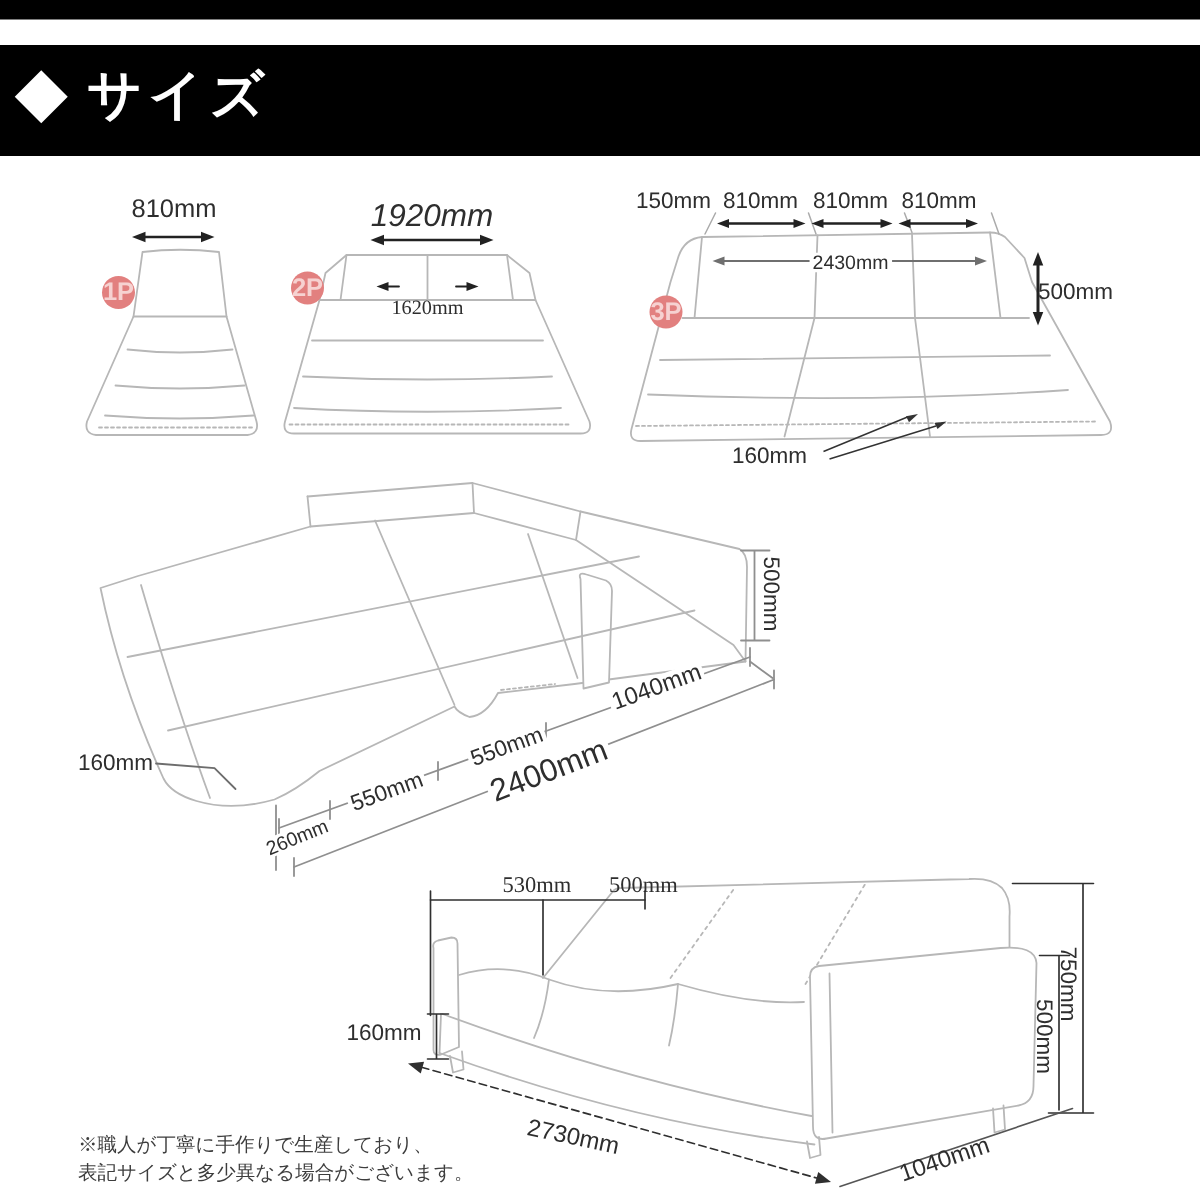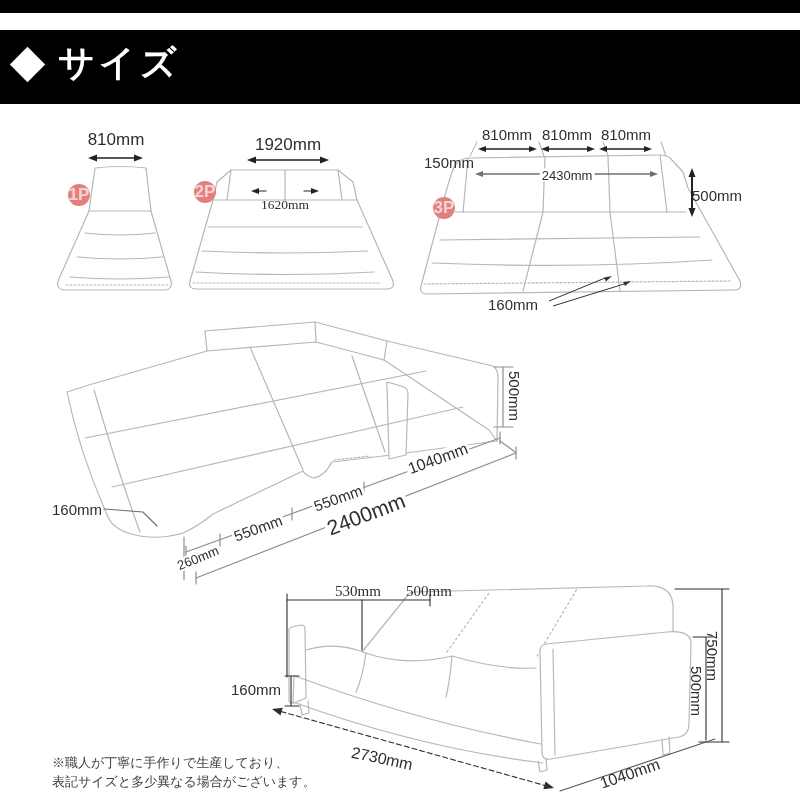--- a/index.html
+++ b/index.html
@@ -170,23 +170,23 @@
 
       <path d="M560,791 L715,739" stroke="#555555" fill="none"></path>
     </g>
   </svg>
 
   <div class="badge" style="left:79px;top:195px;">1P</div>
   <div class="badge" style="left:205px;top:192px;">2P</div>
   <div class="badge" style="left:444px;top:208px;">3P</div>
 
   <div class="dim" style="left:116px;top:139px;font-size:17px;">810mm</div>
-  <div class="dim" style="left:288px;top:144px;font-size:17px;">1920mm</div>
+  <div class="dim" style="left:288px;top:144px;font-size:21px;font-style:italic;">1920mm</div>
   <div class="dim" style="left:285px;top:205px;font-size:13.5px;font-family:Liberation Serif, serif;">1620mm</div>
-  <div class="dim" style="left:449px;top:134px;margin-top:28px;">150mm</div>
+  <div class="dim" style="left:449px;top:134px;">150mm</div>
   <div class="dim" style="left:507px;top:134px;">810mm</div>
   <div class="dim" style="left:567px;top:134px;">810mm</div>
   <div class="dim" style="left:626px;top:134px;">810mm</div>
   <div class="dim bg" style="left:567px;top:175px;font-size:13px;">2430mm</div>
   <div class="dim" style="left:717px;top:195px;">500mm</div>
   <div class="dim" style="left:513px;top:304px;">160mm</div>
 
   <div class="dim" style="left:514px;top:396px;transform:translate(-50%,-50%) rotate(90deg);">500mm</div>
   <div class="dim bg" style="left:438px;top:459px;font-size:16px;transform:translate(-50%,-50%) rotate(-20deg);">1040mm</div>
   <div class="dim" style="left:77px;top:509px;">160mm</div>

